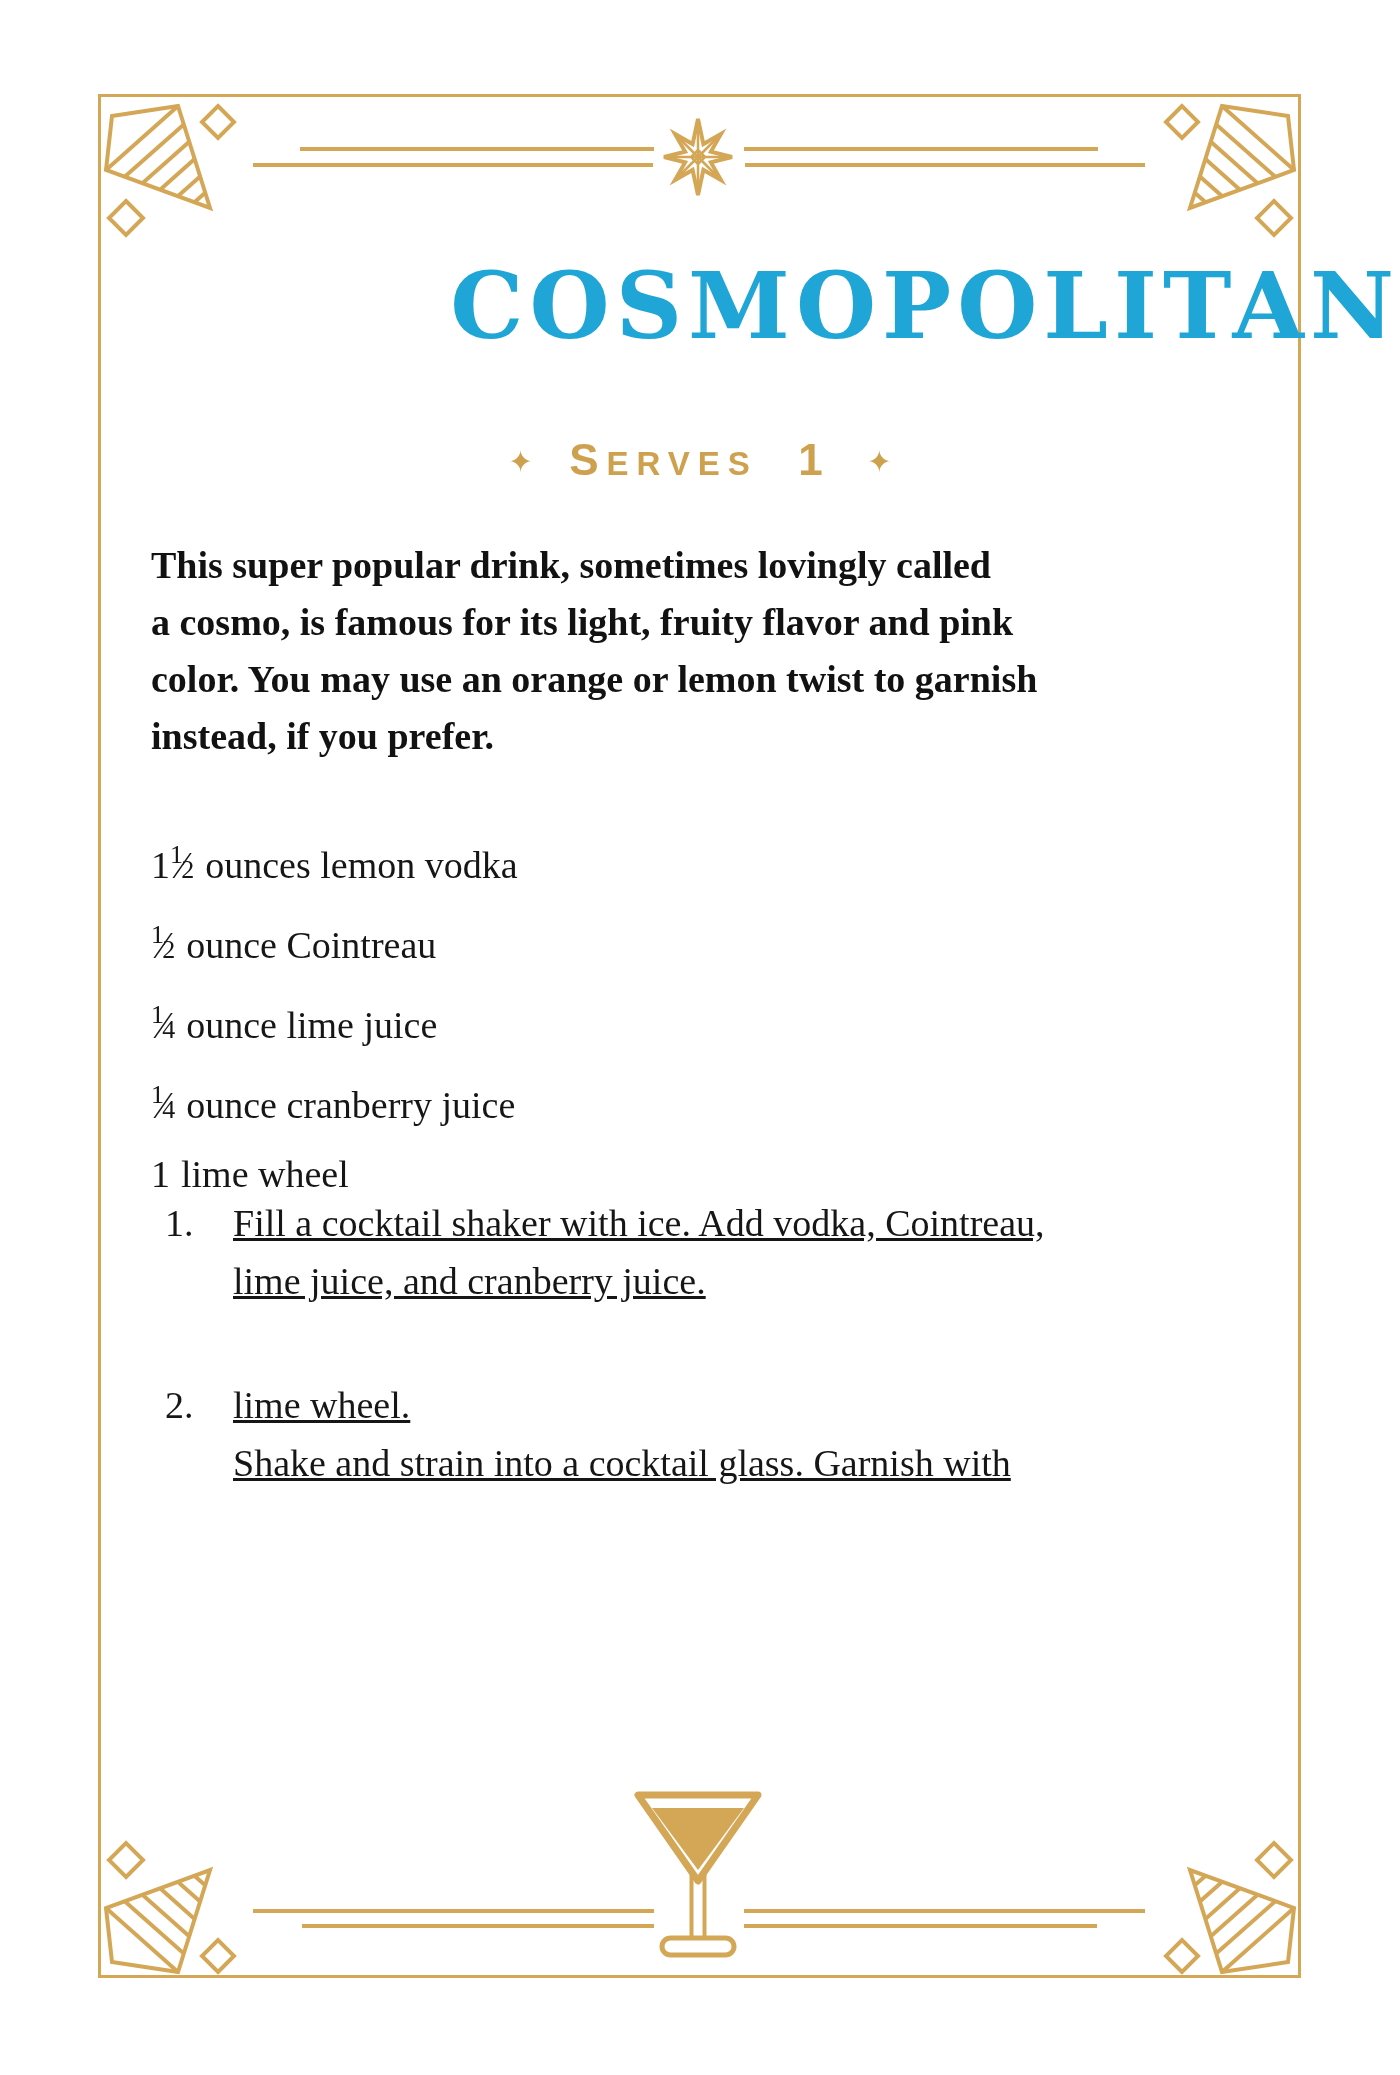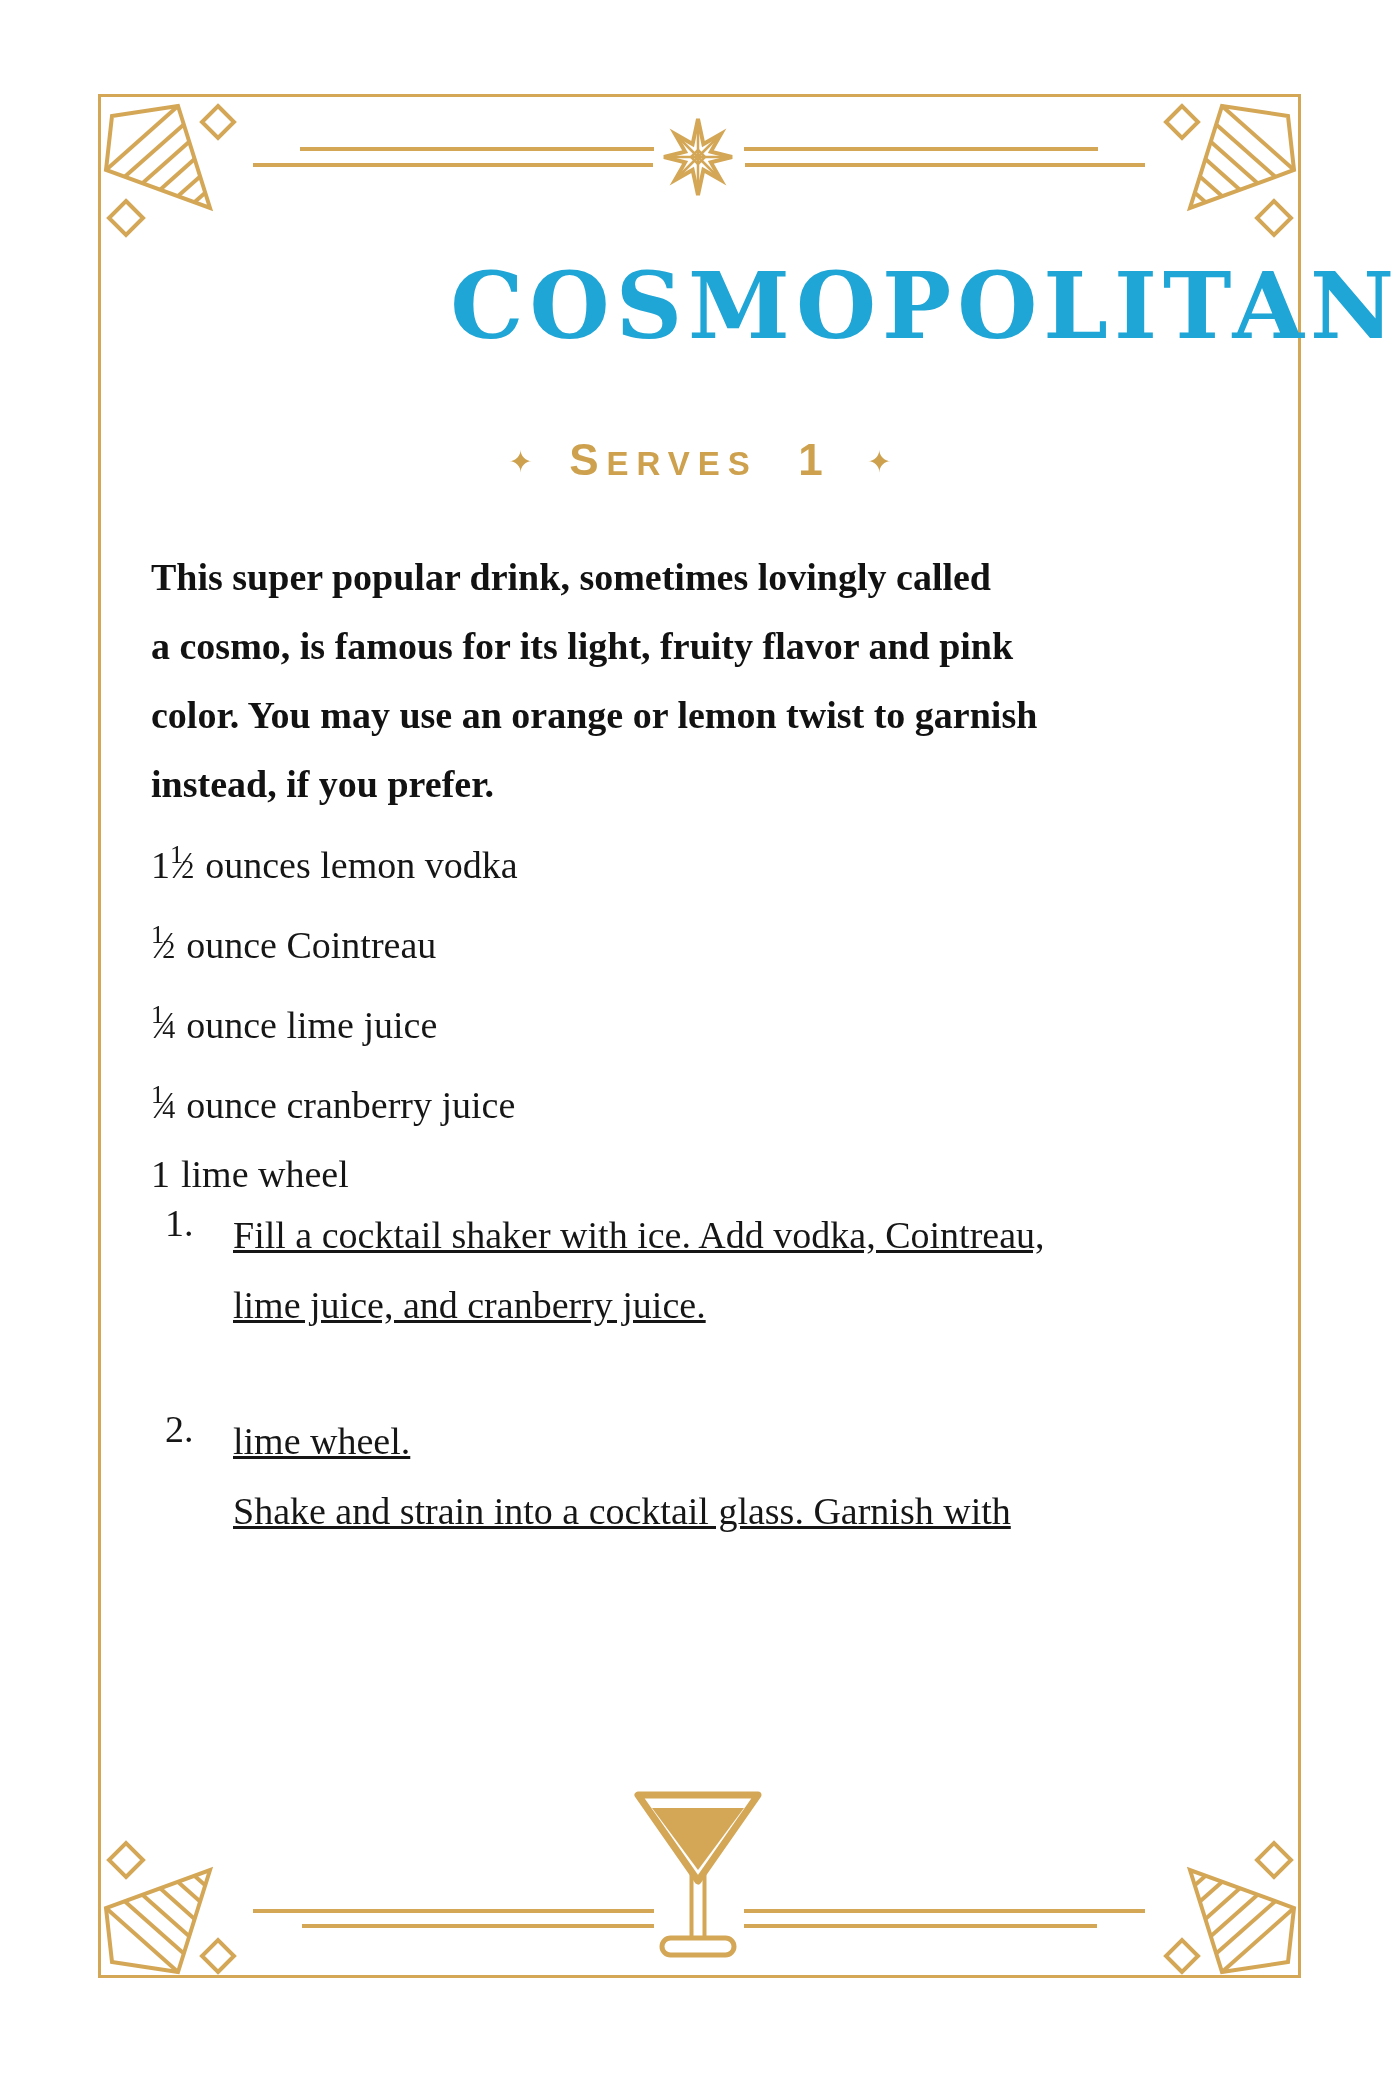--- a/index.html
+++ b/index.html
@@ -42,21 +42,21 @@
   .serves-text {
     font-family:Liberation Sans, sans-serif; font-weight:bold; letter-spacing:8px;
     font-size:44px; line-height:56px; white-space:nowrap;
   }
   .serves-text .sc { font-size:33px; text-transform:uppercase; letter-spacing:8px; }
 
   .intro {
     position:absolute; left:151px; top:537px; width:1110px;
     font-weight:bold; font-size:38px; line-height:57px; color:#121212;
   }
-  .line { display:block;margin-top:12px; }
+  .line { display:block; }
 
   .ingredients { position:absolute; left:151px; top:822px; width:900px;
     font-size:38px; }
   .ing { line-height:65px; white-space:nowrap; }
   .fn { font-size:26px; vertical-align:15px; margin-right:-4px; }
   .fs { font-size:37px; }
   .fd { font-size:26px; margin-left:-4px; }
   .ing-text { margin-left:11px; }
 
   .steps { position:absolute; left:165px; top:1194px; width:1100px; font-size:38px; }

